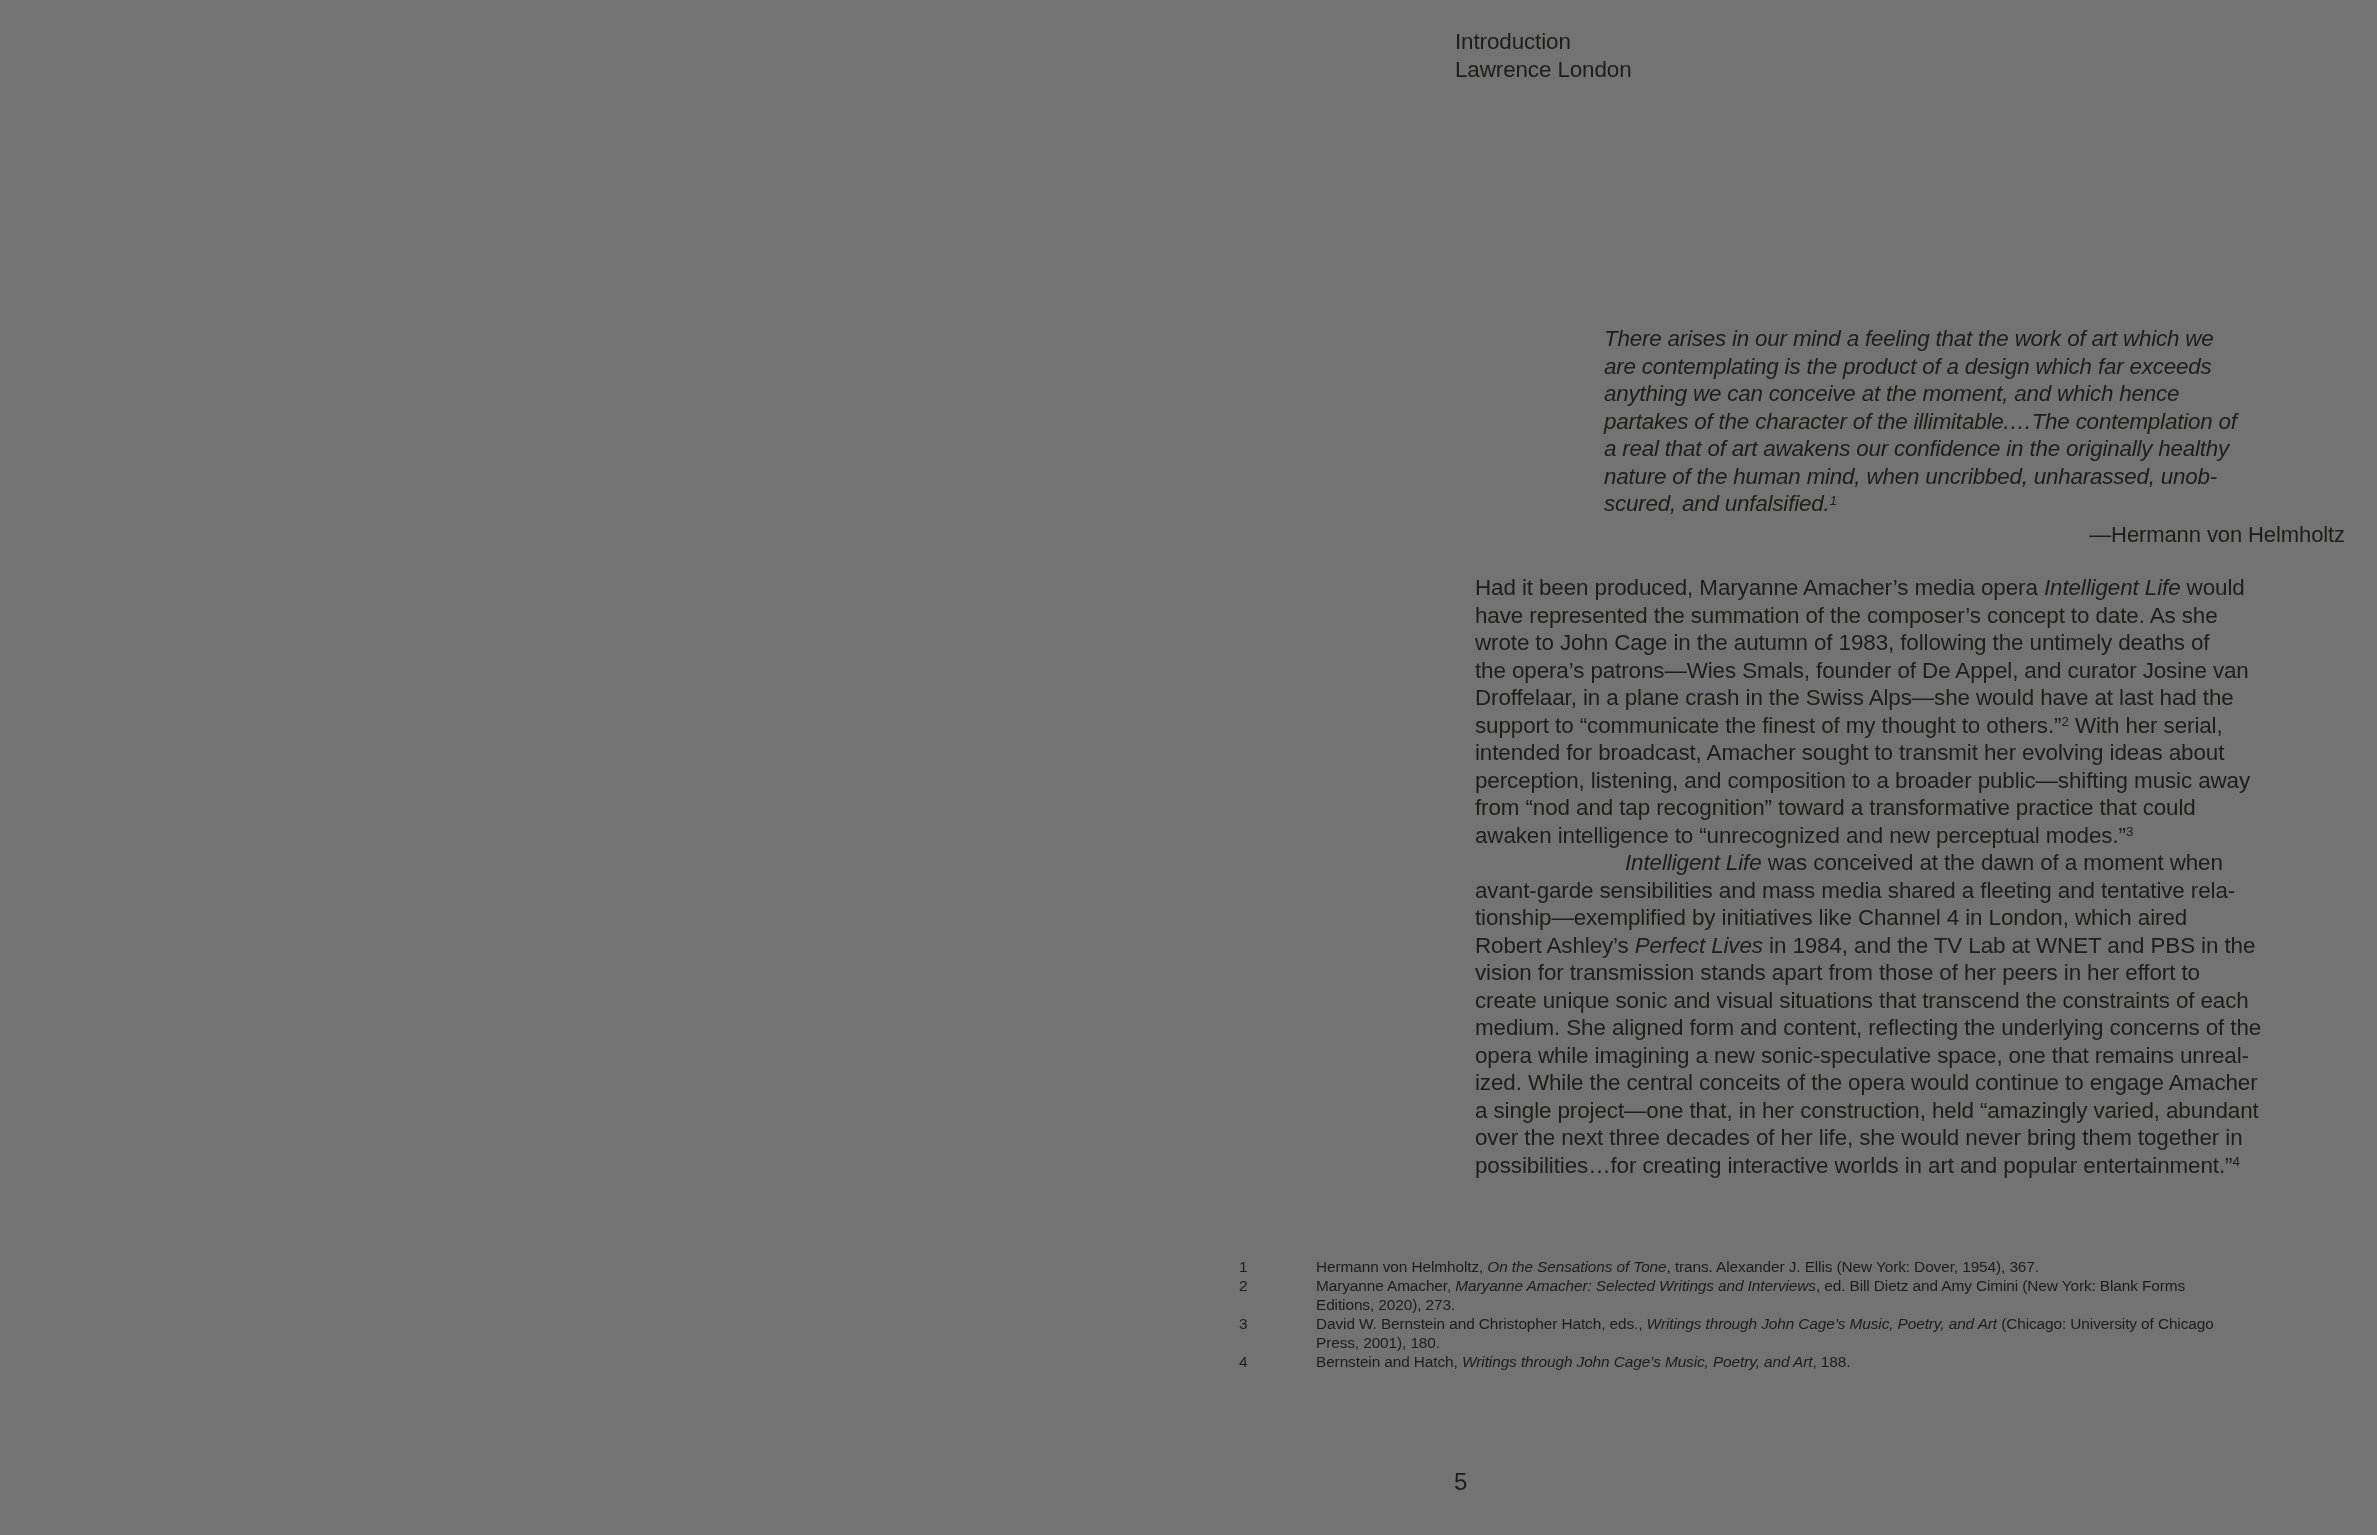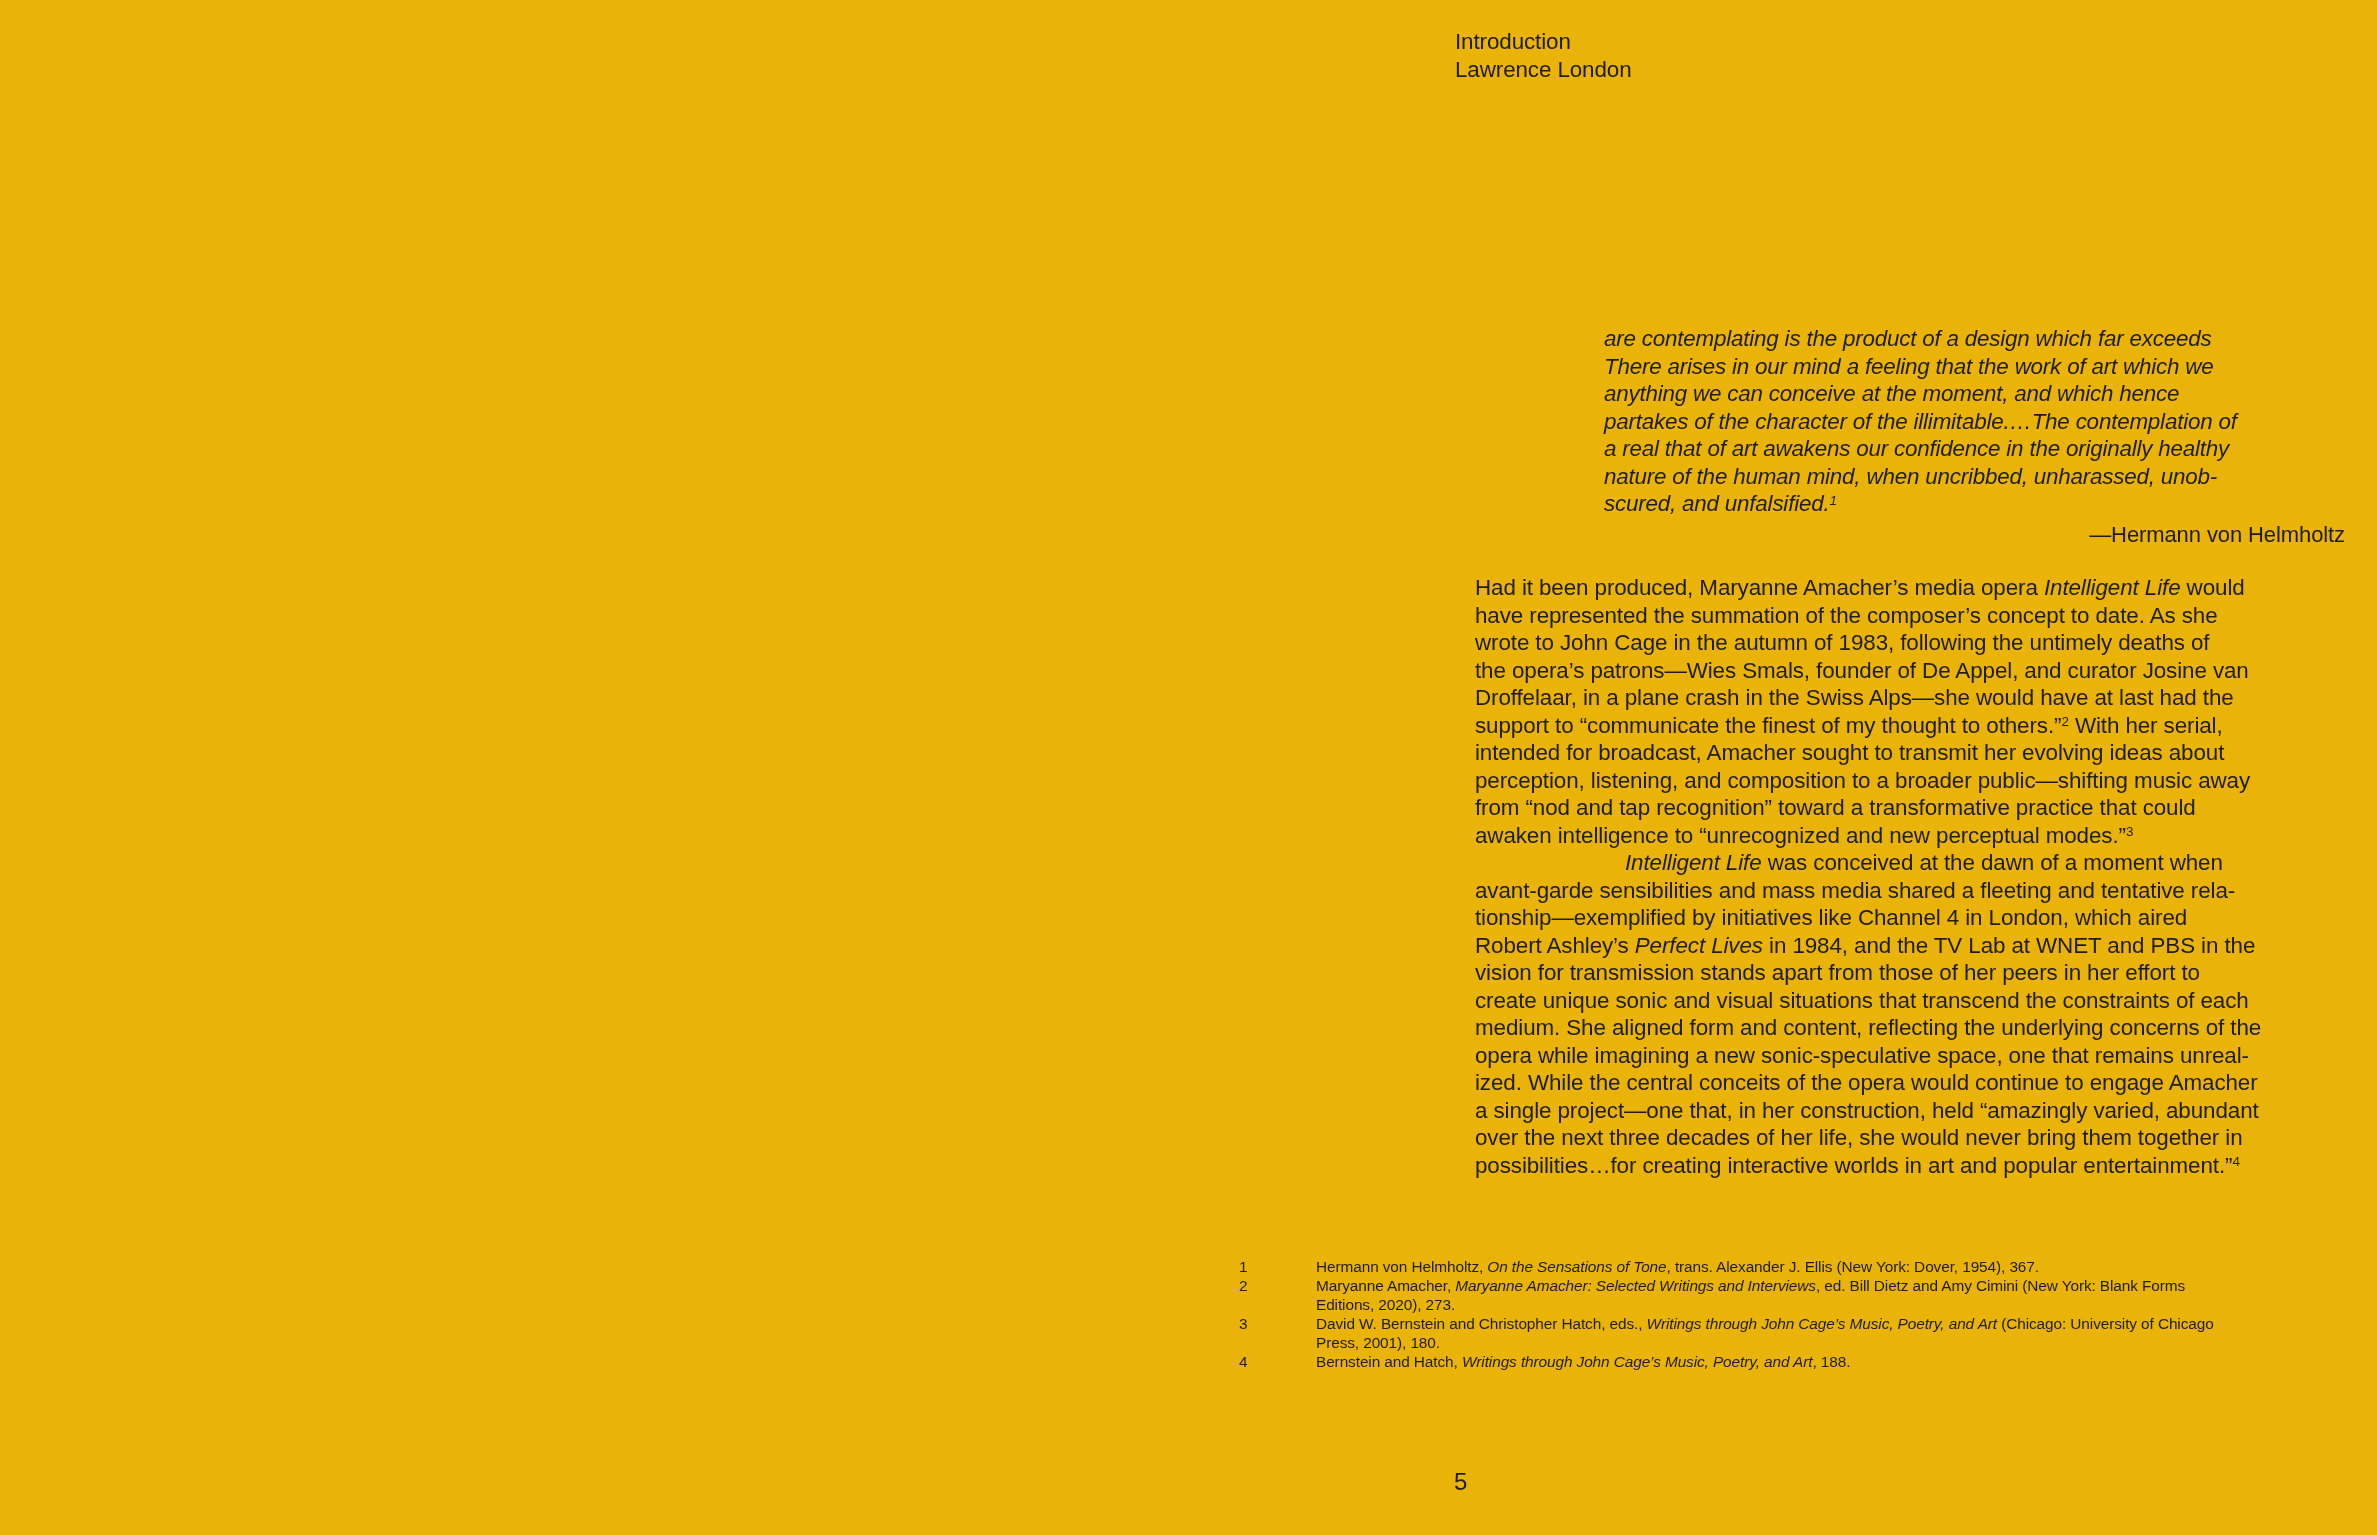--- a/index.html
+++ b/index.html
@@ -6,21 +6,21 @@
   body {
     width: 2377px; height: 1535px;
     background: #ffffff;
     font-family: "Liberation Sans", sans-serif;
     color: #1d1d1b;
     overflow: hidden;
   }
   #page {
     position: relative;
     width: 2377px; height: 1535px;
-    background: #eab308;
+    background: #737373;
   }
   .abs { position: absolute; }
   .line { white-space: pre; }
   .it { font-style: italic; }
   sup {
     font-size: 0.6em;
     line-height: 0;
     vertical-align: baseline;
     position: relative;
     top: -0.45em;
@@ -67,22 +67,22 @@
 <body>
 
 <div id="page">
 
   <div id="header" class="abs">
     <div class="line">Introduction</div>
     <div class="line">Lawrence London</div>
   </div>
 
   <div id="quote" class="abs">
+      <div class="line">There arises in our mind a feeling that the work of art which we</div>
       <div class="line">are contemplating is the product of a design which far exceeds</div>
-      <div class="line">There arises in our mind a feeling that the work of art which we</div>
       <div class="line">anything we can conceive at the moment, and which hence</div>
       <div class="line">partakes of the character of the illimitable.…The contemplation of</div>
       <div class="line">a real that of art awakens our confidence in the originally healthy</div>
       <div class="line">nature of the human mind, when uncribbed, unharassed, unob-</div>
       <div class="line">scured, and unfalsified.<sup>1</sup></div>
     </div>
 
   <div id="attribution" class="abs">—Hermann von Helmholtz</div>
 
   <div id="bodytext" class="abs">

